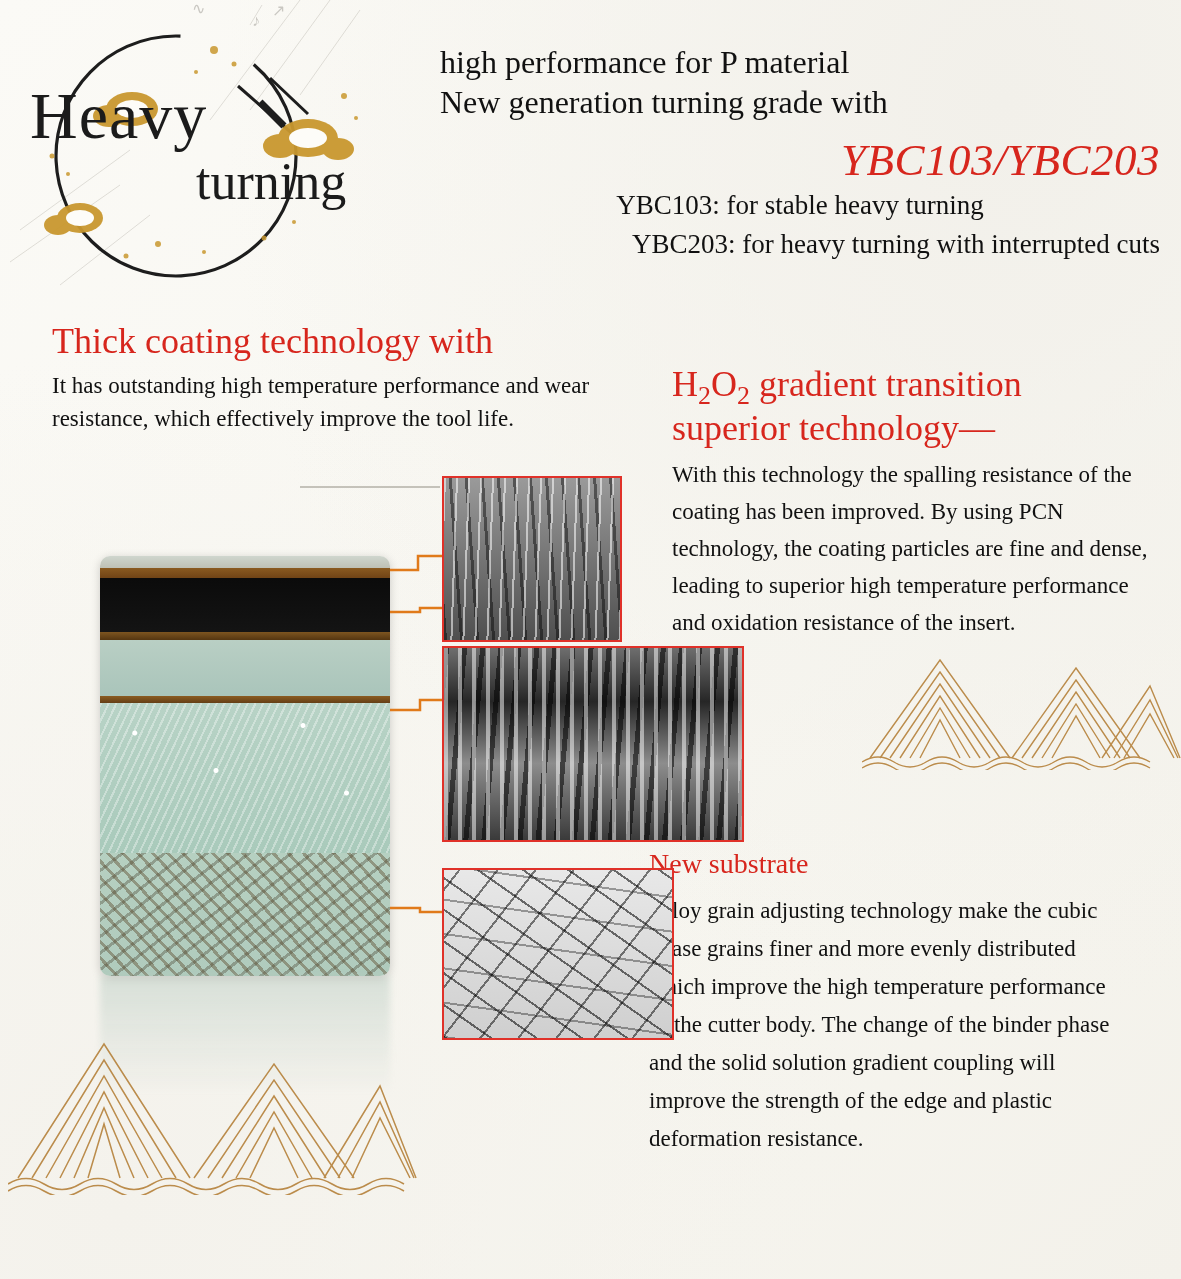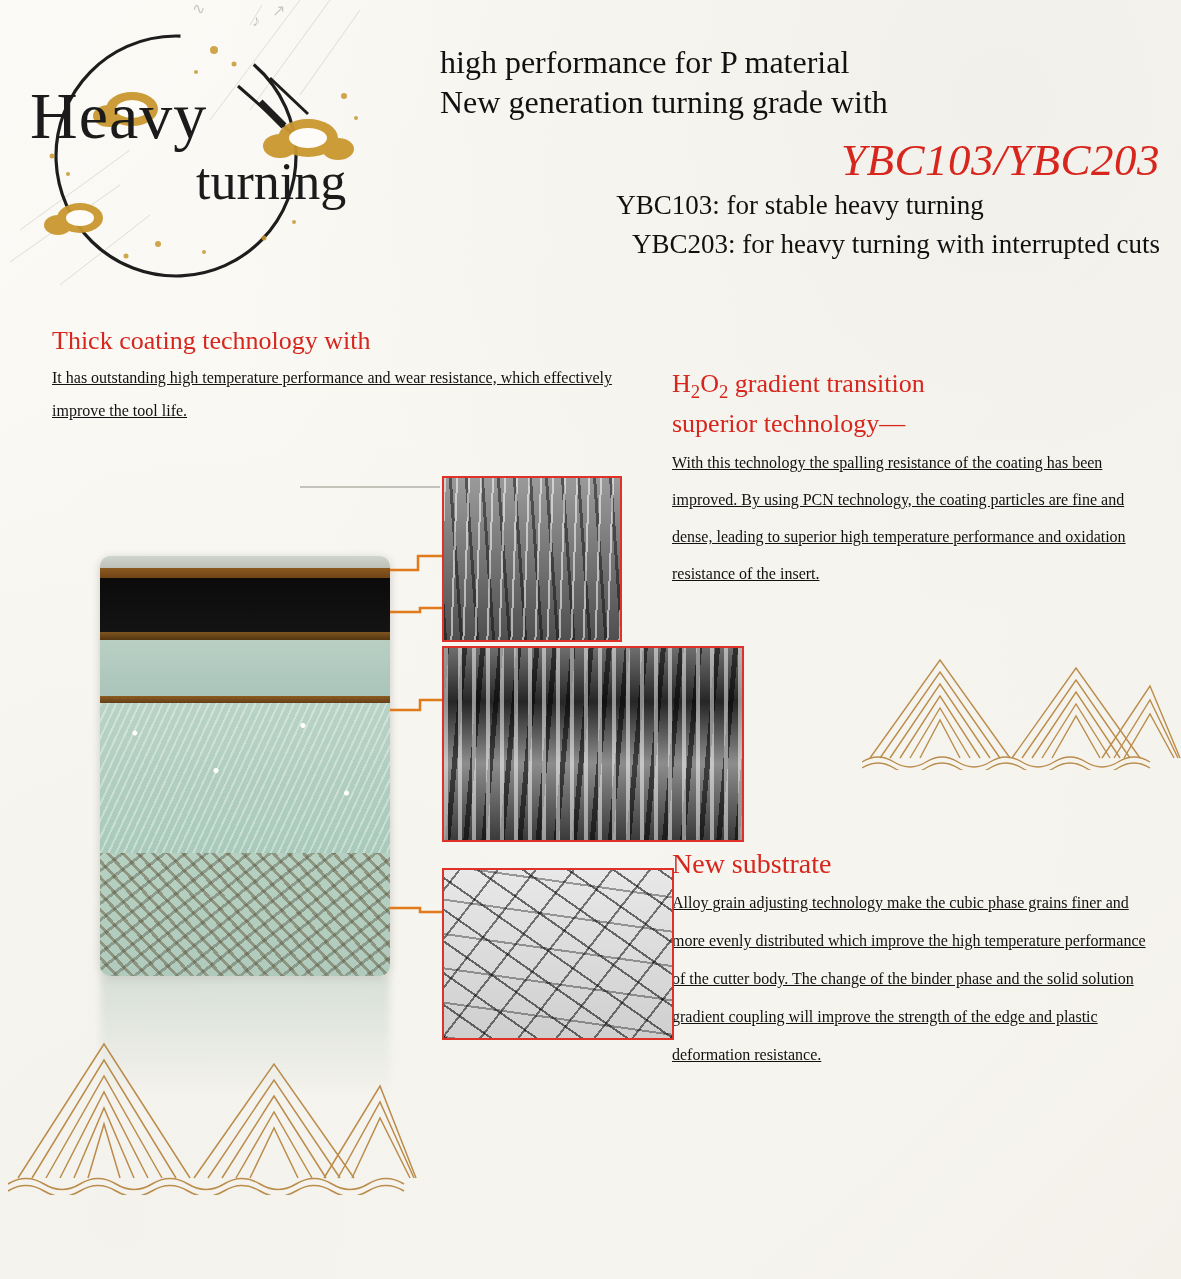--- a/index.html
+++ b/index.html
@@ -90,44 +90,43 @@
 
   
   .sec-left {
     position: absolute;
     left: 52px;
     top: 325px;
     width: 590px;
   }
   .sec-heading {
     color: #d7261d;
-    font-size: 26px;
+    font-size: 36px;
     line-height: 32px;
   }
   .sec-body {
-    margin-top: 4px;
-    font-size: 16px;
+    margin-top: 12px;
+    font-size: 23px;
     line-height: 33px;
     color: #111;
-    text-decoration: underline;
   }
 
   
   .sec-mid {
     position: absolute;
     left: 672px;
     top: 368px;
     width: 478px;
   }
   .sec-mid .sec-body { line-height: 37px; }
 
   
   .sec-bottom {
     position: absolute;
-    left: 672px;
+    left: 649px;
     top: 848px;
     width: 478px;
   }
   .sec-bottom .sec-heading { font-size: 28px; }
   .sec-bottom .sec-body { line-height: 38px; }
 
   
   .micrograph {
     position: absolute;
     left: 100px;

